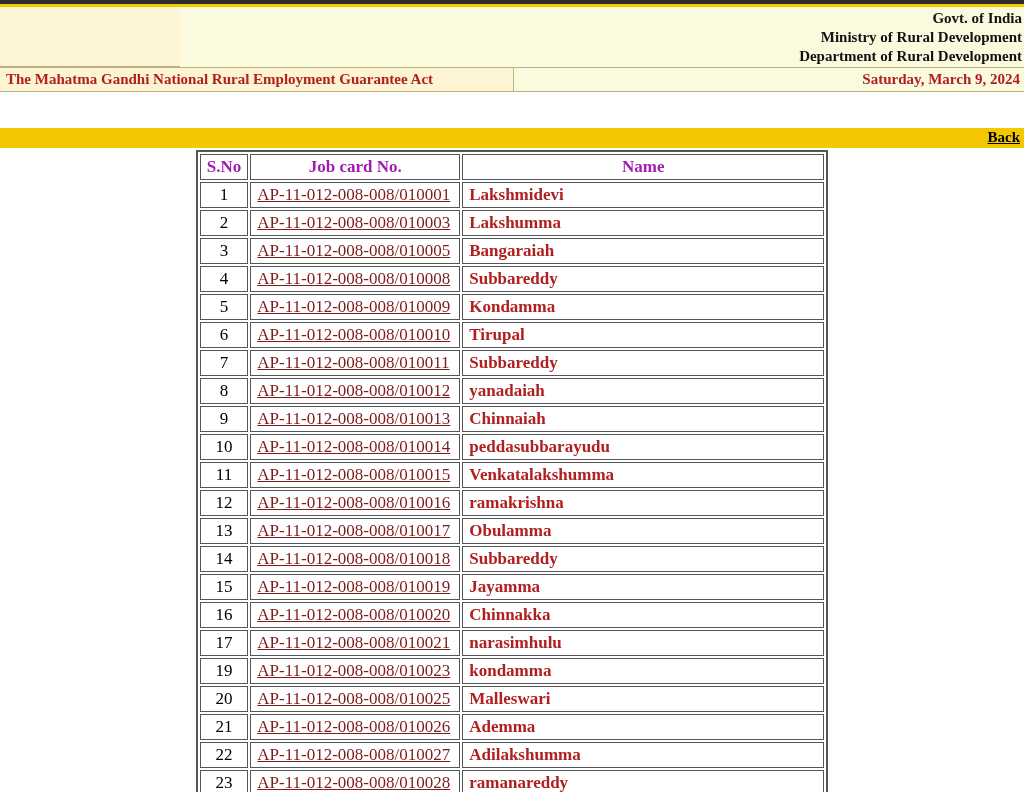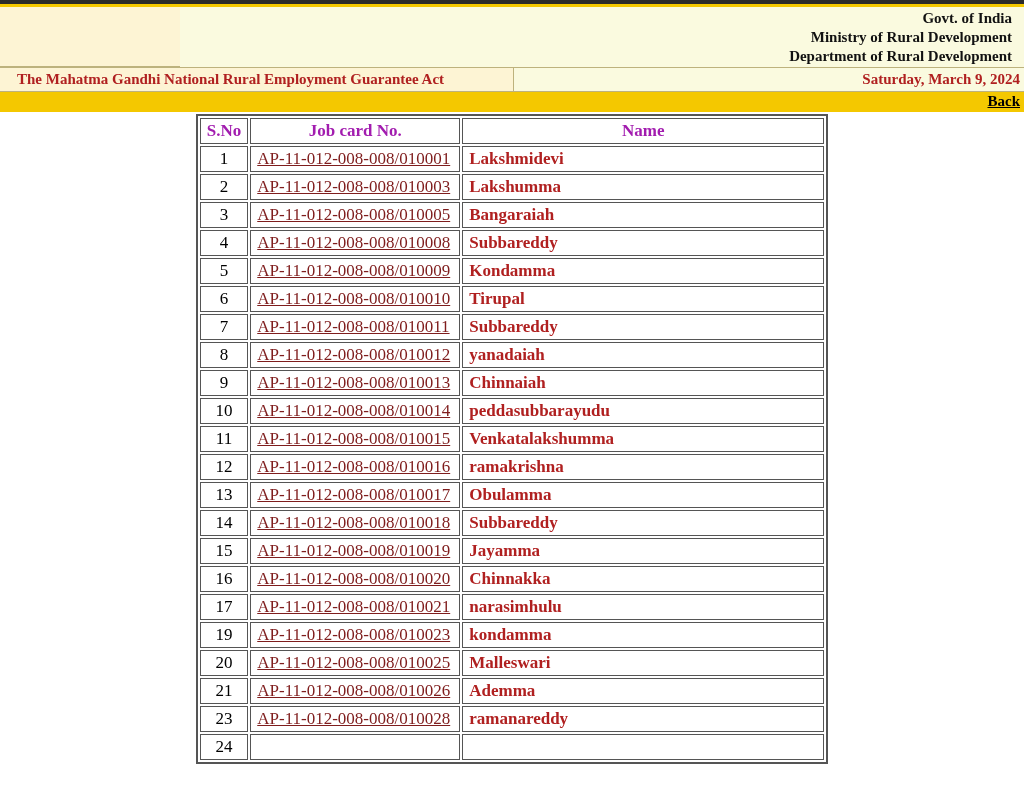--- a/index.html
+++ b/index.html
@@ -23,55 +23,56 @@
       width: 180px;
       background: #fdf4d4;
       border-bottom: 1px solid #bdb27d;
     }
     .gov-right {
       flex: 1;
       text-align: right;
       font-size: 15px;
       color: #111;
       line-height: 1.25;
-      padding: 2px 12px 2px 0;
+      padding: 2px 2px 2px 0;
       background: #fafadf;
     }
 
     .act-band {
       display: flex;
       align-items: stretch;
       border-top: 1px solid #bdb27d;
       border-bottom: 1px solid #bdb27d;
     }
     .act-left {
       flex: 1;
       background: #fdf4d4;
       color: #b02020;
       font-weight: bold;
       font-size: 15px;
-      padding: 3px 17px;
+      padding: 3px 6px;
       border-right: 1px solid #bdb27d;
     }
     .act-right {
       width: 510px;
       background: #fafadf;
       text-align: right;
       color: #b02020;
       font-weight: bold;
       font-size: 15px;
       padding: 3px 4px;
     }
 
     .back-band {
       background: #f4c800;
       text-align: right;
       font-weight: bold;
       font-size: 15px;
       padding: 1px 4px 2px 4px;
+      margin-top: 36px;
     }
     .back-link {
       color: #000;
       text-decoration: underline;
       cursor: pointer;
     }
 
     .content {
       display: flex;
       justify-content: center;
@@ -236,20 +237,25 @@
           <td class="col-sno">20</td>
           <td class="col-card"><a class="card-link">AP-11-012-008-008/010025</a></td>
           <td class="col-name"><span>Malleswari</span></td>
         </tr>
         <tr>
           <td class="col-sno">21</td>
           <td class="col-card"><a class="card-link">AP-11-012-008-008/010026</a></td>
           <td class="col-name"><span>Ademma</span></td>
         </tr>
         <tr>
+          <td class="col-sno">22</td>
+          <td class="col-card"><a class="card-link">AP-11-012-008-008/010027</a></td>
+          <td class="col-name"><span>Adilakshumma</span></td>
+        </tr>
+        <tr>
           <td class="col-sno">23</td>
           <td class="col-card"><a class="card-link">AP-11-012-008-008/010028</a></td>
           <td class="col-name"><span>ramanareddy</span></td>
         </tr>
         <tr>
           <td class="col-sno">24</td>
           <td class="col-card"></td>
           <td class="col-name"></td>
         </tr>
       </tbody>

